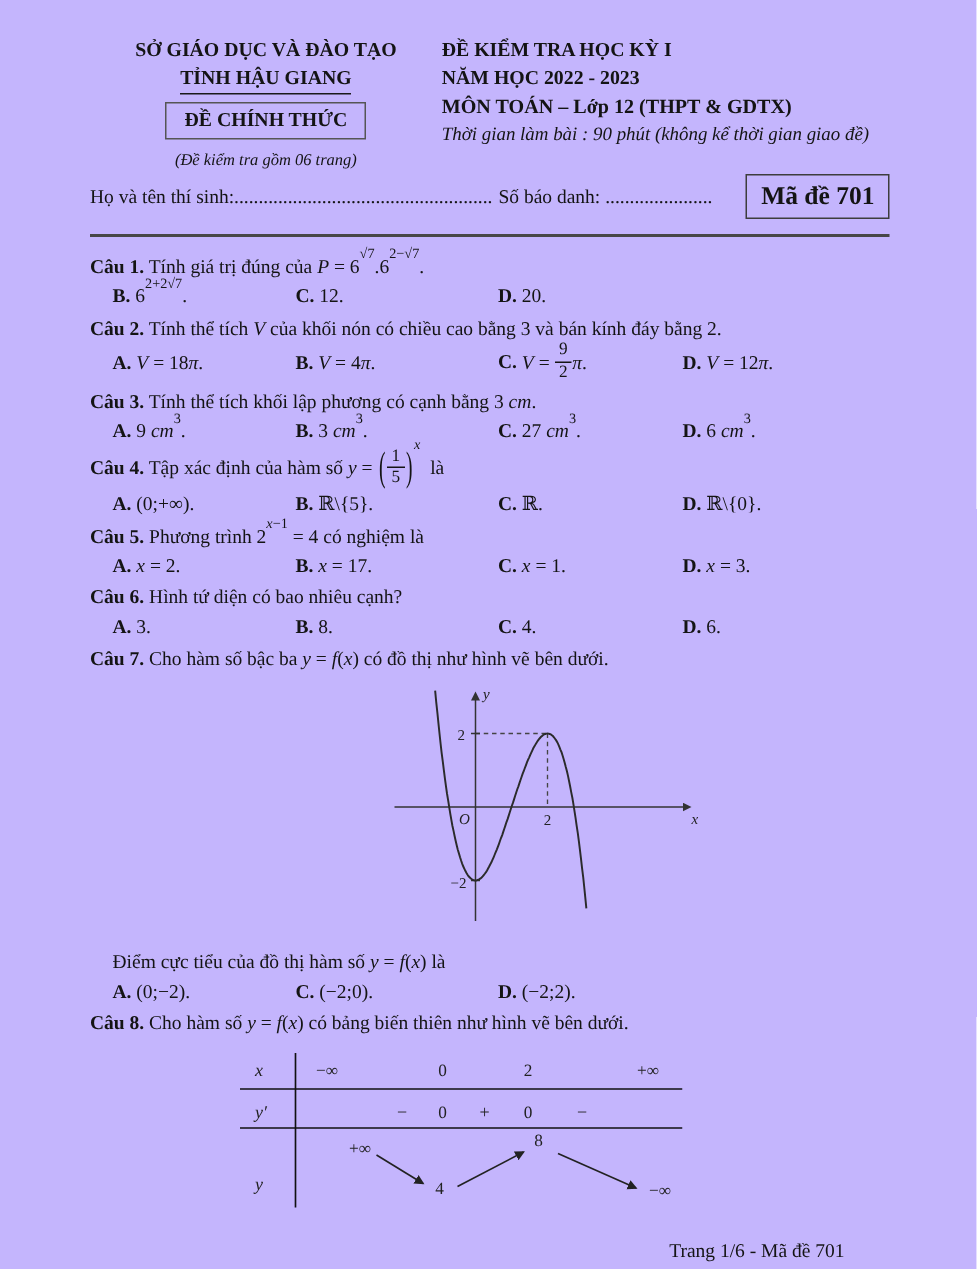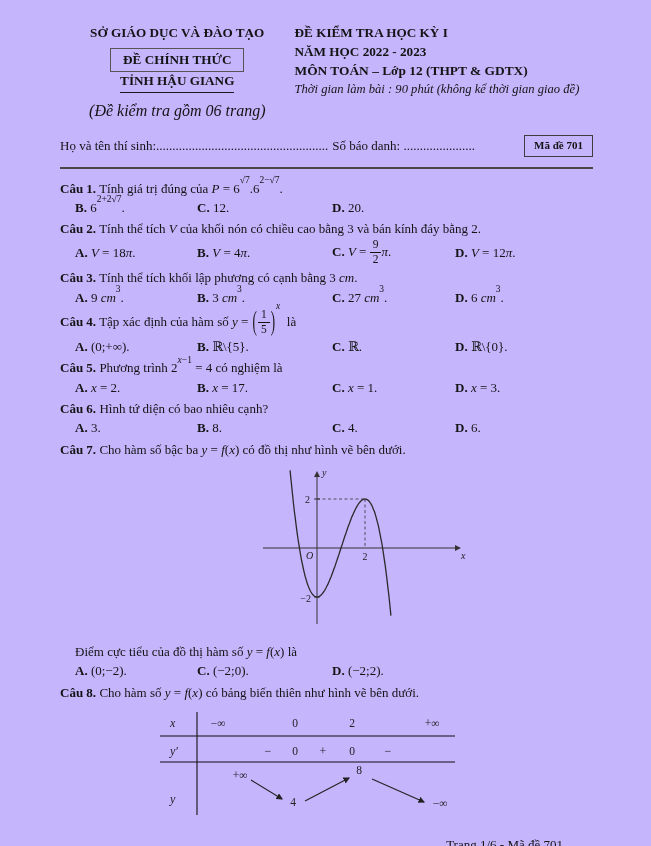--- a/index.html
+++ b/index.html
@@ -8,30 +8,30 @@
   .page { position:relative; width:651px; height:846px; background:#c4b5fd; overflow:hidden;
           padding:24px 58px 0 60px; font-size:13px; line-height:1.42; }
 
   
   .hdr { display:flex; }
   .hdr-left { width:44%; text-align:center; }
   .hdr-right { width:56%; text-align:left; }
   .hl1 { font-weight:bold; font-size:13.2px; }
   .hl2 { font-weight:bold; font-size:13.2px; display:inline-block; border-bottom:1.5px solid #1a1a1a; padding-bottom:1px; }
   .stamp-box { display:inline-block; border:1.4px solid #555; padding:2px 12px; font-weight:bold; font-size:13.2px; margin-top:5px; }
-  .pages-note { font-style:italic; margin-top:7px; font-size:16px; }
+  .pages-note { font-style:italic; margin-top:7px; font-size:11px; }
   .hr1,.hr2 { font-weight:bold; font-size:13.2px; }
   .hr3 { font-weight:bold; font-size:13.4px; }
   .hr4 { font-style:italic; font-size:12.6px; }
 
   
-  .cand { display:flex; align-items:center; margin-top:12px; }
+  .cand { display:flex; align-items:center; }
   .cand .nm { font-size:13px; }
   .cand .sbd { font-size:13px; margin-left:4px; }
-  .code-badge { margin-left:auto; border:1.6px solid #3d3d3d; padding:2px 9px; font-weight:bold; font-size:11px; }
+  .code-badge { margin-left:auto; border:1.6px solid #3d3d3d; padding:2px 9px; font-weight:bold; font-size:17px; }
   .rule { border-top:2.6px solid #474747; margin-top:10px; margin-bottom:11px; }
 
   
   .q { margin:0; }
   .stem { margin:3px 0 1px 0; }
   .qnum { font-weight:bold; }
   .opts { display:grid; grid-template-columns:122px 135px 123px 1fr; padding-left:15px; align-items:center; margin:1px 0 1px 0; }
   .opt b { font-weight:bold; }
   sup { font-size:9.5px; line-height:0; position:relative; top:-0.45em; }
   i { font-style:italic; }
@@ -52,22 +52,22 @@
   .footer { text-align:right; padding-right:30px; margin-top:10px; font-size:13px; }
 </style>
 </head>
 <body>
 
 <div class="page">
 
   <div class="hdr">
     <div class="hdr-left">
       <div class="hl1">SỞ GIÁO DỤC VÀ ĐÀO TẠO</div>
+      <div><span class="hl2">TỈNH HẬU GIANG</span></div>
       <div><span class="stamp-box">ĐỀ CHÍNH THỨC</span></div>
-      <div><span class="hl2">TỈNH HẬU GIANG</span></div>
       <div class="pages-note">(Đề kiểm tra gồm 06 trang)</div>
     </div>
     <div class="hdr-right">
       <div class="hr1">ĐỀ KIỂM TRA HỌC KỲ I</div>
       <div class="hr2">NĂM HỌC 2022 - 2023</div>
       <div class="hr3">MÔN TOÁN – Lớp 12 (THPT &amp; GDTX)</div>
       <div class="hr4">Thời gian làm bài : 90 phút (không kể thời gian giao đề)</div>
     </div>
   </div>
 

